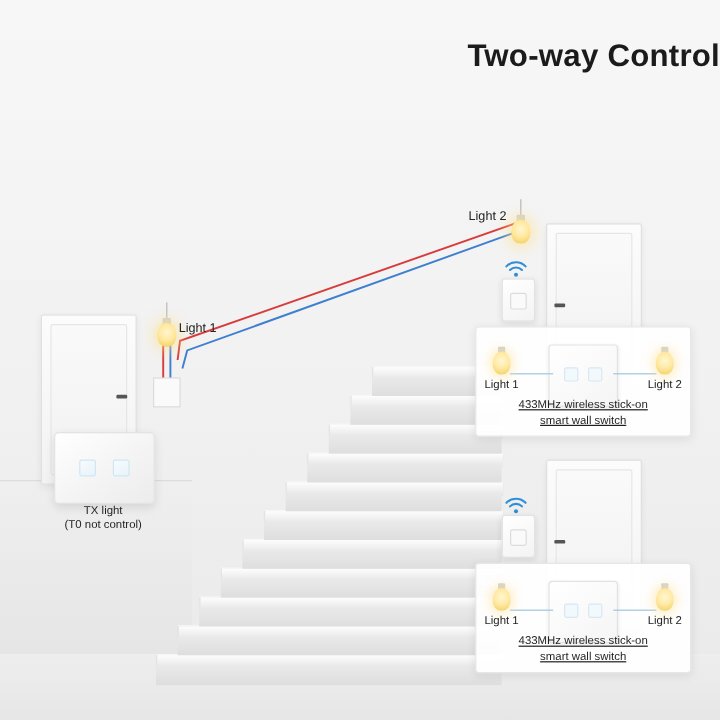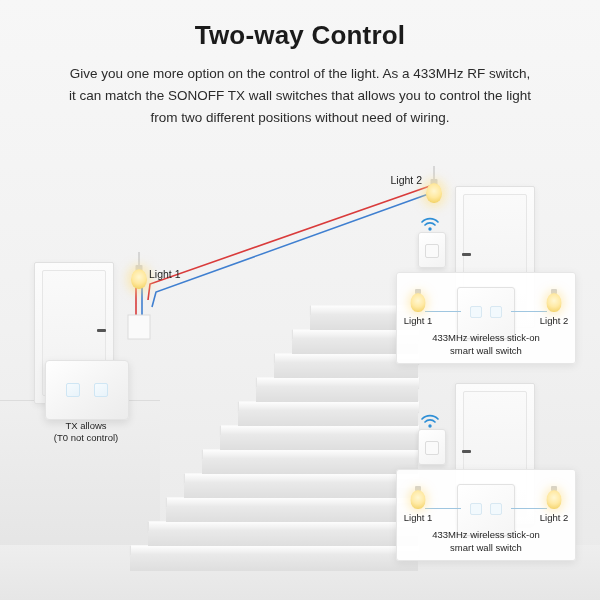--- a/index.html
+++ b/index.html
@@ -18,23 +18,23 @@
     width: 600px;
     height: 600px;
     background:
       radial-gradient(ellipse 900px 500px at 50% 8%, #fbfbfb 0%, #f3f3f3 45%, #ececec 100%);
     overflow: hidden;
   }
 
   
   .header {
     position: absolute;
-    top: 0; left: 0; right: 0;
+    top: 11px; left: 0; right: 0;
     padding-top: 20px;
-    text-align: center;
+    text-align: right;
     z-index: 40;
   }
   .title {
     font-size: 26px;
     font-weight: bold;
     color: #1b1b1b;
     letter-spacing: 0.2px;
     margin: 0 0 12px 0;
   }
   .subtitle {
@@ -242,20 +242,21 @@
     text-align: center;
   }
   .card .ccaption {
     position: absolute;
     left: 0; right: 0;
     bottom: 6px;
     text-align: center;
     font-size: 9.5px;
     line-height: 1.3;
     color: #1f1f1f;
+    text-decoration: underline;
   }
   .card .cwire {
     position: absolute;
     height: 1px;
     background: #9fc6e0;
   }
 
   
   .stickon {
     position: absolute;
@@ -368,21 +369,21 @@
     <div class="bulb-base" style="top:13px;"></div>
     <div class="bulb-glow" style="top:17px;"></div>
     <div class="tag txt" style="left:auto; right:20px; top:8px;">Light 2</div>
   </div>
 
   <div class="plate" style="left:45px; top:360px; width:82px; height:58px;">
     <div class="btn-sq" style="left:20px; top:22px;"></div>
     <div class="btn-sq" style="left:48px; top:22px;"></div>
   </div>
   <div class="caption txt" style="left:30px; top:420px; width:112px;">
-    <div>TX allows</div>
+    <div>TX light</div>
     <div>(T0 not control)</div>
   </div>
 
   <div class="wifi" style="left:420px; top:216px;">
     <svg viewBox="0 0 20 16" width="20" height="16">
       <path d="M2,6 A11,11 0 0 1 18,6" stroke="#2f8fd6" stroke-width="1.7" fill="none" stroke-linecap="round"></path>
       <path d="M5,9 A7,7 0 0 1 15,9" stroke="#2f8fd6" stroke-width="1.7" fill="none" stroke-linecap="round"></path>
       <circle cx="10" cy="13" r="1.7" fill="#2f8fd6"></circle>
     </svg>
   </div>
@@ -448,16 +449,15 @@
     <div class="clabel txt" style="right:-9px;">Light 2</div>
 
     <div class="ccaption txt">
       <div>433MHz wireless stick-on</div>
       <div>smart wall switch</div>
     </div>
   </div>
 
   <div class="header">
     <h1 class="title txt">Two-way Control</h1>
-    <p class="subtitle txt">Give you one more option on the control of the light. As a 433MHz RF switch, it can match the SONOFF TX wall switches that allows you to control the light from two different positions without need of wiring.</p>
   </div>
 
 </div>
 
 </body></html>

